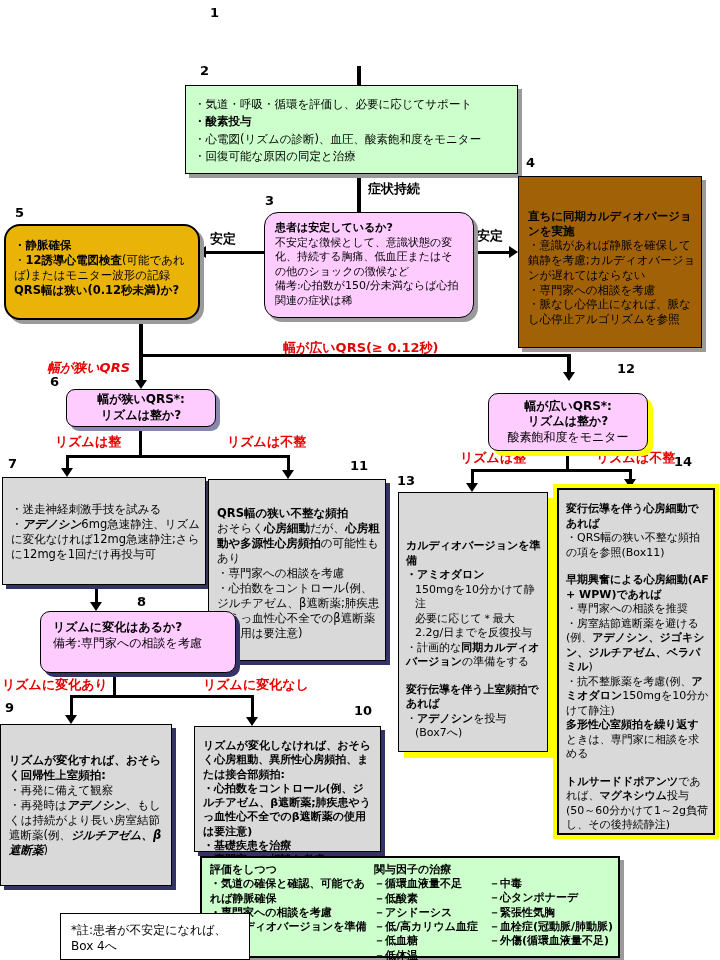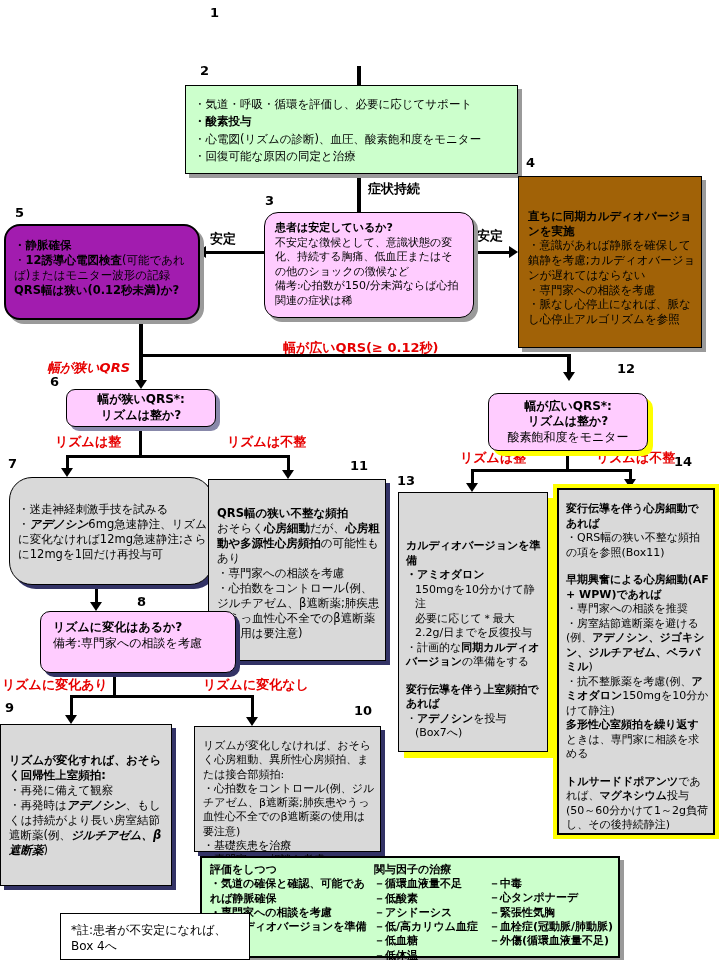--- a/index.html
+++ b/index.html
@@ -5,21 +5,21 @@
   html,body{margin:0;padding:0;background:#fff;}
   #stage{position:relative;width:720px;height:960px;background:#fff;overflow:hidden;
          font-family:"DejaVu Sans",sans-serif;color:#000;}
   .box{position:absolute;box-sizing:border-box;border:1.5px solid #000;}
   .rnd{border-radius:14px;}
   .sh-gray{box-shadow:4px 4px 0 #9a9a9a;}
   .sh-navy{box-shadow:4px 4px 0 #333366;}
   .sh-yel{box-shadow:6px 6px 0 #ffff00;}
   .out-yel{box-shadow:0 0 0 4px #ffff00;}
   .bg-gray{background:#d9d9d9;}
-  .bg-gray2{background:#a21caf;}
+  .bg-gray2{background:#eab308;}
   .bg-green{background:#ccffcc;}
   .bg-pink{background:#ffccff;}
   .bg-teal{background:#a16207;}
   .tl{white-space:normal;}
   .b{font-weight:bold;}
   .bi{font-weight:bold;font-style:italic;}
   .ind{padding-left:9px;}
   .sp{height:13px;}
   .num{position:absolute;font-weight:bold;font-size:13px;}
   .elabel{position:absolute;font-weight:bold;font-size:13px;white-space:nowrap;}
@@ -122,21 +122,21 @@
       <span>・</span><span class="b">12誘導心電図検査</span><span>(可能であれば)またはモニター波形の記録</span>
     </div>
     <div class="tl b">QRS幅は狭い(0.12秒未満)か?</div>
   </div>
 
   <div class="box bg-pink ctr" style="left:66px;top:389px;width:150px;height:38px;border-radius:9px;box-shadow:4px 4px 0 #8888aa;font-size:12px;font-weight:bold;line-height:1.3;">
     <div class="tl">幅が狭いQRS*:</div>
     <div class="tl">リズムは整か?</div>
   </div>
 
-  <div class="box bg-gray sh-navy" style="left:9px;top:477px;width:204px;height:108px;border-width:1px;padding:24px 5px 0 8px;font-size:11.5px;line-height:1.3;border-radius:23px;">
+  <div class="box bg-gray sh-navy" style="left:2px;top:477px;width:204px;height:108px;border-width:1px;padding:24px 5px 0 8px;font-size:11.5px;line-height:1.3;">
     <div class="tl">・迷走神経刺激手技を試みる</div>
     <div class="tl">
       <span>・</span><span class="bi">アデノシン</span><span>6mg急速静注、リズムに変化なければ12mg急速静注;さらに12mgを1回だけ再投与可</span>
     </div>
   </div>
 
   <div class="box bg-gray sh-navy" style="left:208px;top:479px;width:178px;height:182px;border-width:1px;padding:26px 5px 0 8px;font-size:11.5px;line-height:1.3;">
     <div class="tl b">QRS幅の狭い不整な頻拍</div>
     <div class="tl">
       <span>おそらく</span><span class="b">心房細動</span><span>だが、</span><span class="b">心房粗動や多源性心房頻拍</span><span>の可能性もあり</span>
@@ -157,21 +157,21 @@
   </div>
 
   <div class="box bg-gray sh-navy" style="left:0px;top:724px;width:172px;height:162px;border-width:1px;padding:28px 4px 0 8px;font-size:11.5px;line-height:1.3;">
     <div class="tl b">リズムが変化すれば、おそらく回帰性上室頻拍:</div>
     <div class="tl">・再発に備えて観察</div>
     <div class="tl">
       <span>・再発時は</span><span class="bi">アデノシン</span><span>、もしくは持続がより長い房室結節遮断薬(例、</span><span class="bi">ジルチアゼム、β遮断薬</span><span>)</span>
     </div>
   </div>
 
-  <div class="box bg-gray sh-navy" style="left:194px;top:726px;width:187px;height:126px;border-width:1px;padding:12px 5px 0 8px;font-size:11px;line-height:1.3;">
+  <div class="box bg-gray sh-navy" style="left:194px;top:726px;width:187px;height:126px;border-width:1px;padding:12px 5px 0 8px;font-size:11px;line-height:1.3;font-weight:bold;">
     <div class="tl">リズムが変化しなければ、おそらく心房粗動、異所性心房頻拍、または接合部頻拍:</div>
     <div class="tl">・心拍数をコントロール(例、ジルチアゼム、β遮断薬;肺疾患やうっ血性心不全でのβ遮断薬の使用は要注意)</div>
     <div class="tl">・基礎疾患を治療</div>
     <div class="tl">・専門家への相談を考慮</div>
   </div>
 
   <div class="box bg-gray sh-yel" style="left:398px;top:492px;width:150px;height:260px;border-width:1px;padding:46px 4px 0 7px;font-size:11px;line-height:1.32;">
     <div class="tl b">カルディオバージョンを準備</div>
     <div class="tl b">・アミオダロン</div>
     <div class="tl ind">150mgを10分かけて静注</div>

